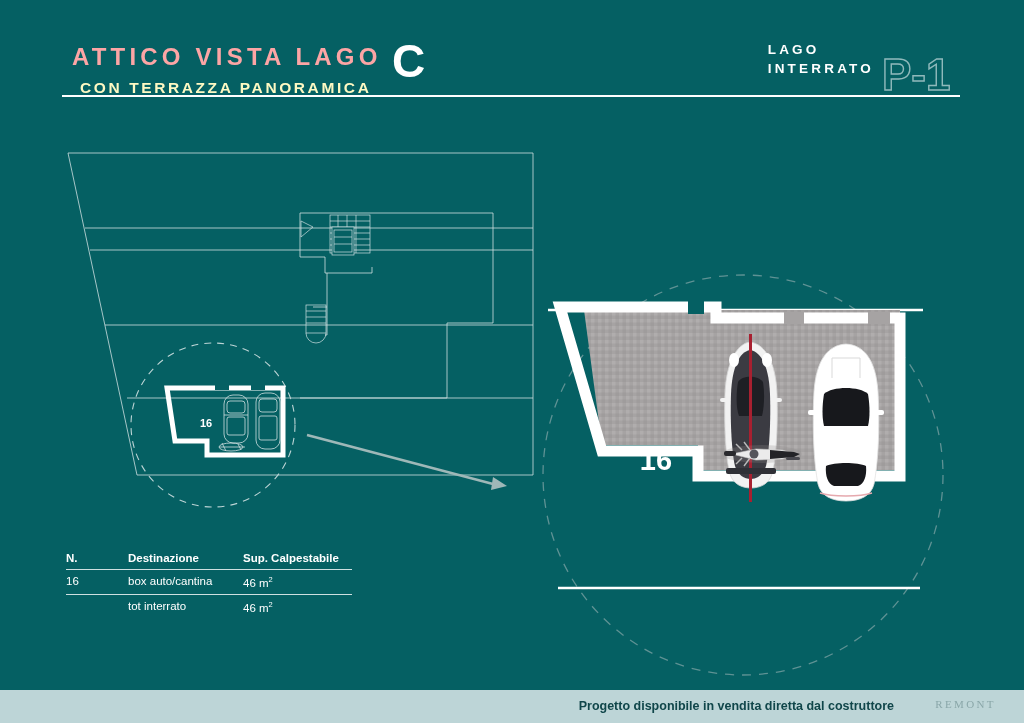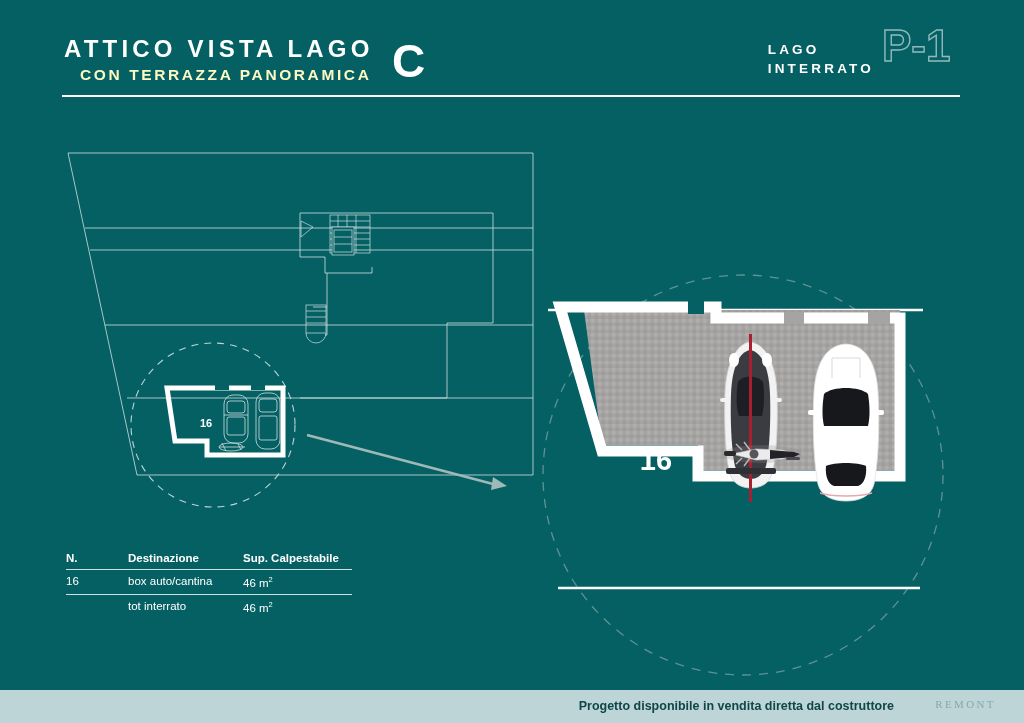--- a/index.html
+++ b/index.html
@@ -23,26 +23,26 @@
     left: 0; top: 0;
     width: 1024px;
     height: 100px;
   }
   .title-block {
     position: absolute;
     left: 64px;
     top: 36px;
   }
   .title-main {
-    color: #ffffff;
+    color: #fca5a5;
     font-size: 24px;
     font-weight: bold;
     letter-spacing: 4.2px;
     line-height: 26px;
-    margin: 0;
+    margin: 8px;
     white-space: nowrap;
   }
   .title-sub {
     color: #fef9c3;
     font-size: 15.5px;
     font-weight: bold;
     letter-spacing: 2.6px;
     line-height: 19px;
     margin: 3px 0 0 16px;
     white-space: nowrap;
@@ -65,21 +65,21 @@
     color: #ffffff;
     font-size: 13.5px;
     font-weight: bold;
     letter-spacing: 3.2px;
     line-height: 19px;
     white-space: nowrap;
   }
   .floor-badge {
     position: absolute;
     right: 62px;
-    top: 19px;
+    top: 48px;
     width: 82px;
     height: 52px;
     text-align: center;
   }
   .floor-badge svg { display: block; }
   .header-rule {
     position: absolute;
     left: 62px;
     top: 95px;
     width: 898px;

